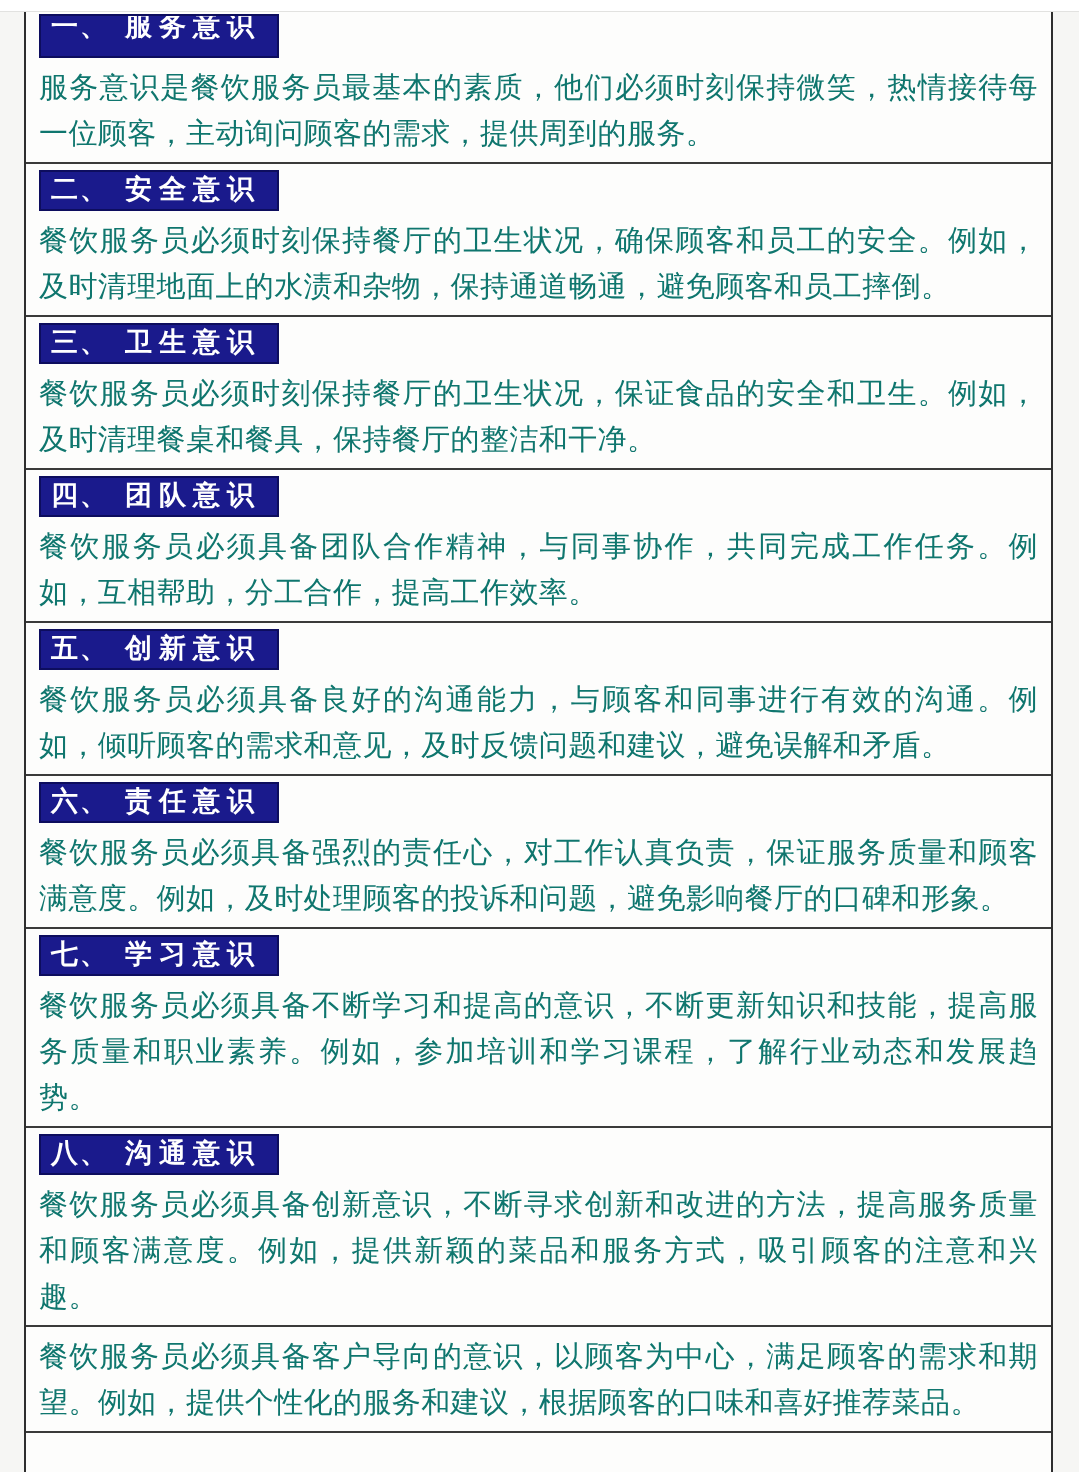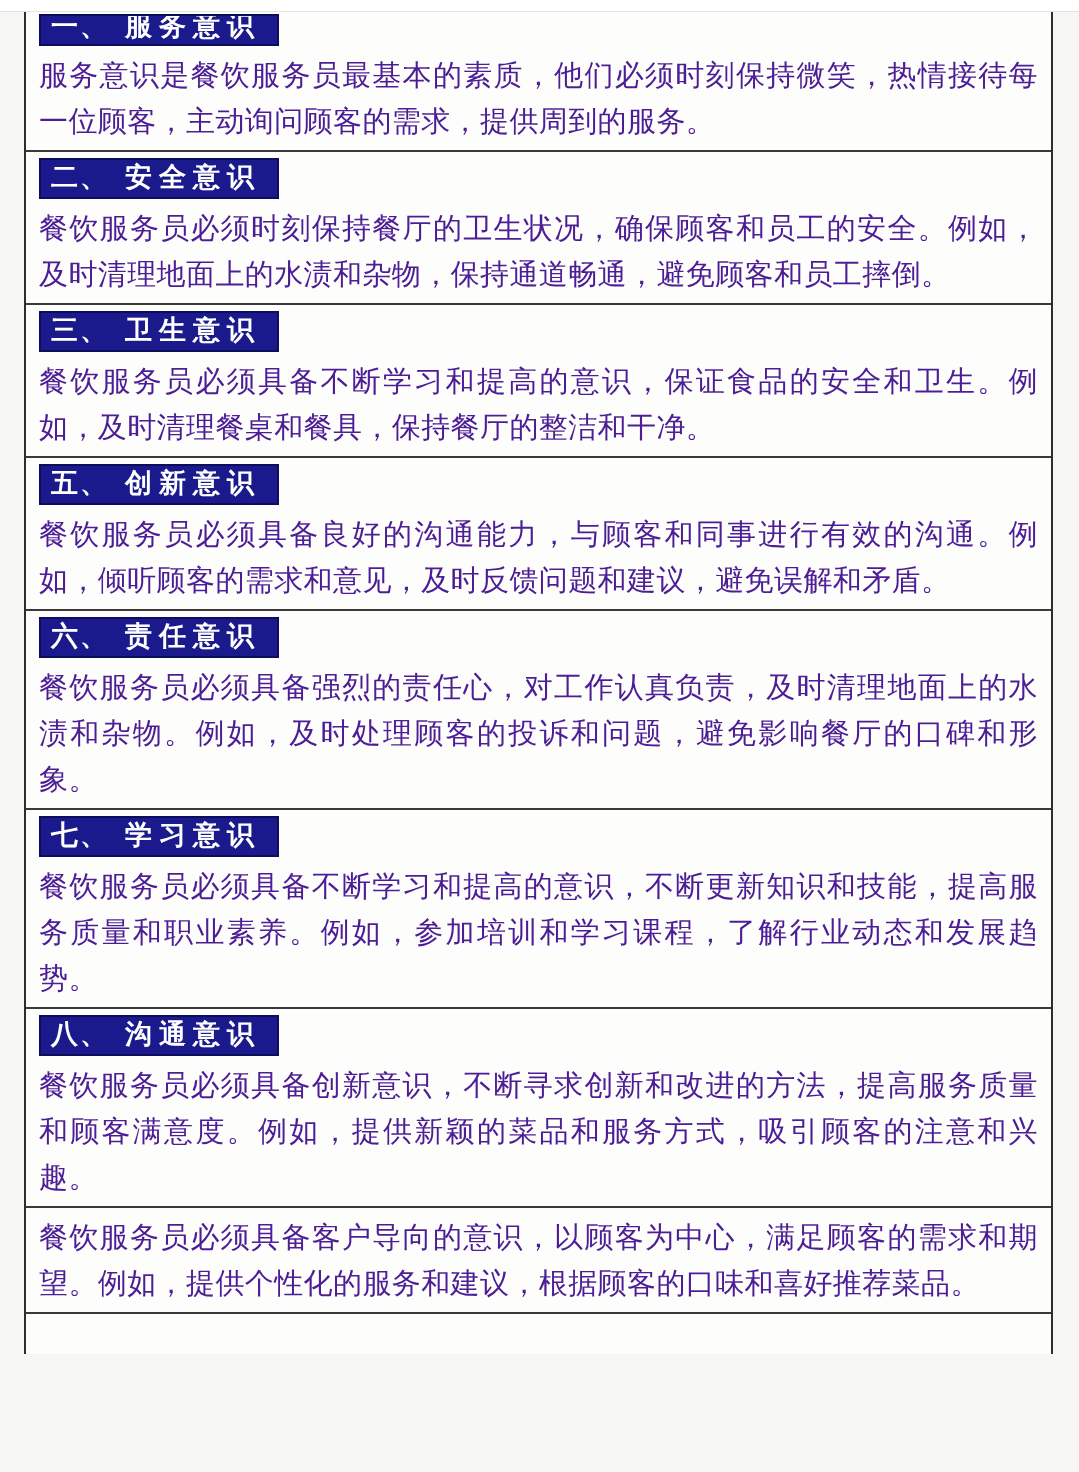--- a/index.html
+++ b/index.html
@@ -50,33 +50,33 @@
     letter-spacing: 2px;
   }
   .heading .ttl {
     letter-spacing: 7px;
   }
   
   .row.first {
     padding-top: 0;
   }
   .row.first .heading {
-    height: 32px;
+    height: 44px;
     overflow: hidden;
     vertical-align: top;
   }
   .row.first .heading .num,
   .row.first .heading .ttl {
     position: relative;
     top: -7px;
   }
   .body {
     font-size: 29px;
     line-height: 46px;
-    color: #4c1d95;
+    color: #0f766e;
     text-align: justify;
     margin: 2px 0 0 0;
     letter-spacing: 0.4px;
   }
 </style>
 </head>
 <body>
 
 <div class="top-strip"></div>
 
@@ -93,36 +93,42 @@
     <div class="heading">
       <span class="num">二、</span><span class="ttl">安全意识</span>
     </div>
     <p class="body">餐饮服务员必须时刻保持餐厅的卫生状况，确保顾客和员工的安全。例如，及时清理地面上的水渍和杂物，保持通道畅通，避免顾客和员工摔倒。</p>
   </section>
 
   <section class="row">
     <div class="heading">
       <span class="num">三、</span><span class="ttl">卫生意识</span>
     </div>
-    <p class="body">餐饮服务员必须具备不断学习和提高的意识，保证食品的安全和卫生。例如，及时清理餐桌和餐具，保持餐厅的整洁和干净。</p>
+    <p class="body">餐饮服务员必须时刻保持餐厅的卫生状况，保证食品的安全和卫生。例如，及时清理餐桌和餐具，保持餐厅的整洁和干净。</p>
   </section>
 
+  <section class="row">
+    <div class="heading">
+      <span class="num">四、</span><span class="ttl">团队意识</span>
+    </div>
+    <p class="body">餐饮服务员必须具备团队合作精神，与同事协作，共同完成工作任务。例如，互相帮助，分工合作，提高工作效率。</p>
+  </section>
 
   <section class="row">
     <div class="heading">
       <span class="num">五、</span><span class="ttl">创新意识</span>
     </div>
     <p class="body">餐饮服务员必须具备良好的沟通能力，与顾客和同事进行有效的沟通。例如，倾听顾客的需求和意见，及时反馈问题和建议，避免误解和矛盾。</p>
   </section>
 
   <section class="row">
     <div class="heading">
       <span class="num">六、</span><span class="ttl">责任意识</span>
     </div>
-    <p class="body">餐饮服务员必须具备强烈的责任心，对工作认真负责，及时清理地面上的水渍和杂物。例如，及时处理顾客的投诉和问题，避免影响餐厅的口碑和形象。</p>
+    <p class="body">餐饮服务员必须具备强烈的责任心，对工作认真负责，保证服务质量和顾客满意度。例如，及时处理顾客的投诉和问题，避免影响餐厅的口碑和形象。</p>
   </section>
 
   <section class="row">
     <div class="heading">
       <span class="num">七、</span><span class="ttl">学习意识</span>
     </div>
     <p class="body">餐饮服务员必须具备不断学习和提高的意识，不断更新知识和技能，提高服务质量和职业素养。例如，参加培训和学习课程，了解行业动态和发展趋势。</p>
   </section>
 
   <section class="row">

